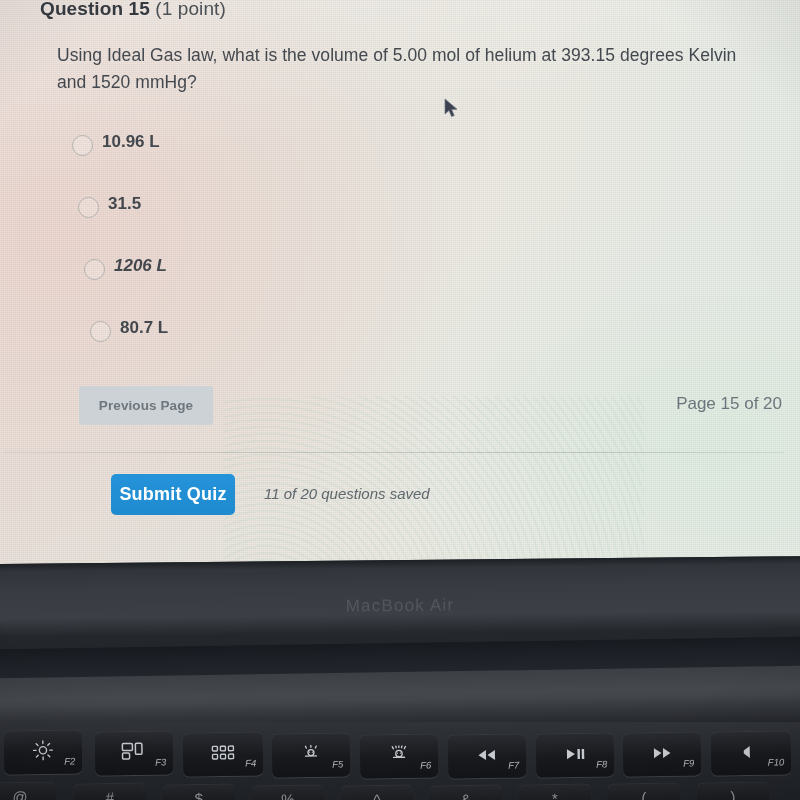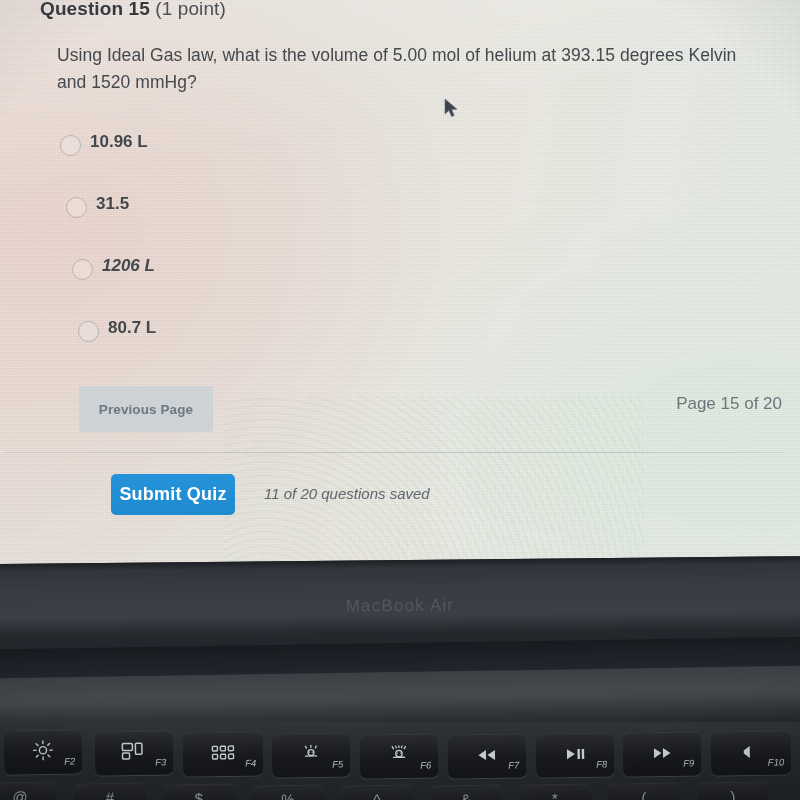--- a/index.html
+++ b/index.html
@@ -63,21 +63,21 @@
   .q-header .qpts { font-weight: normal; color: #4b5055; }
 
   .q-body {
     position: absolute; left: 63px; top: 46px;
     width: 700px;
     font-size: 17.5px; line-height: 27px;
     color: #44494f;
     letter-spacing: .05px;
   }
 
-  .options { position: absolute; left: 66px; top: 136px; width: 420px; }
+  .options { position: absolute; left: 78px; top: 136px; width: 420px; }
   .opt { position: relative; height: 62px; }
   .opt .radio {
     position: absolute; left: 0; top: 3px;
     width: 21px; height: 21px; border-radius: 50%;
     border: 1.6px solid #b3b3b0;
     background: rgba(255,255,255,0.18);
     box-sizing: border-box;
   }
   .opt .olabel {
     position: absolute; left: 30px; top: 0px;
@@ -88,21 +88,21 @@
   .opt:nth-child(2) .olabel { left: 36px; }
   .opt:nth-child(3) .radio { left: 12px; }
   .opt:nth-child(3) .olabel { left: 42px; font-style: italic; }
   .opt:nth-child(4) .radio { left: 18px; }
   .opt:nth-child(4) .olabel { left: 48px; text-align: right; }
 
   
   .pager { position: absolute; left: 0; top: 390px; width: 100%; height: 40px; }
   .pg-btn {
     position: absolute; top: 0;
-    height: 46px; border: none; border-radius: 3px;
+    height: 39px; border: none; border-radius: 3px;
     background: #ccd2d6;
     color: #6f777e; font-size: 13.5px; font-weight: bold;
     font-family: "Liberation Sans", sans-serif;
     letter-spacing: .1px;
     cursor: pointer;
   }
   .pg-prev { left: 85px; width: 134px; }
   .pg-next { left: 239px; width: 122px; background: #ccd6d8; }
   .pg-count {
     position: absolute; right: 24px; top: 8px;

